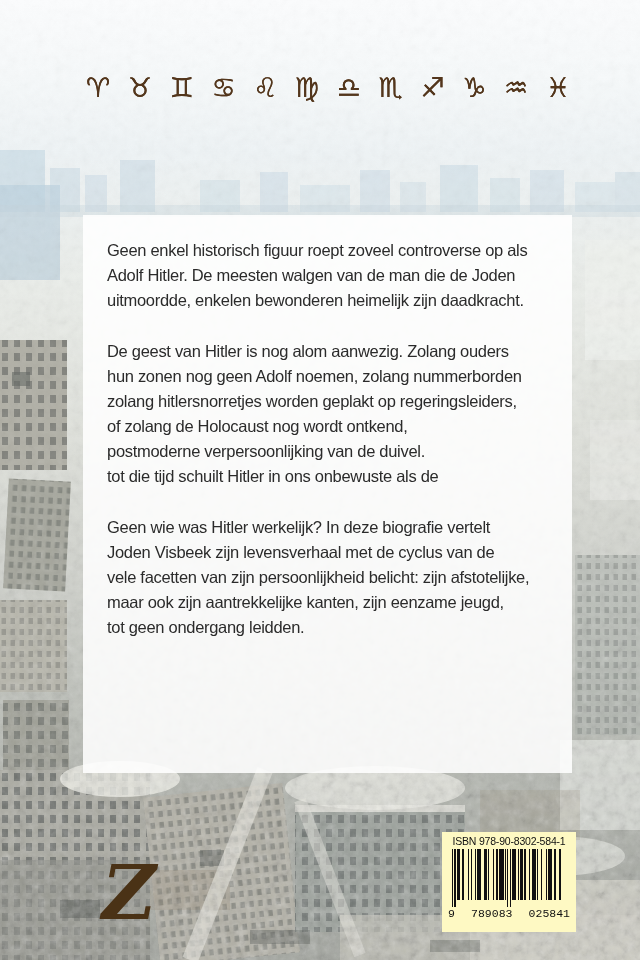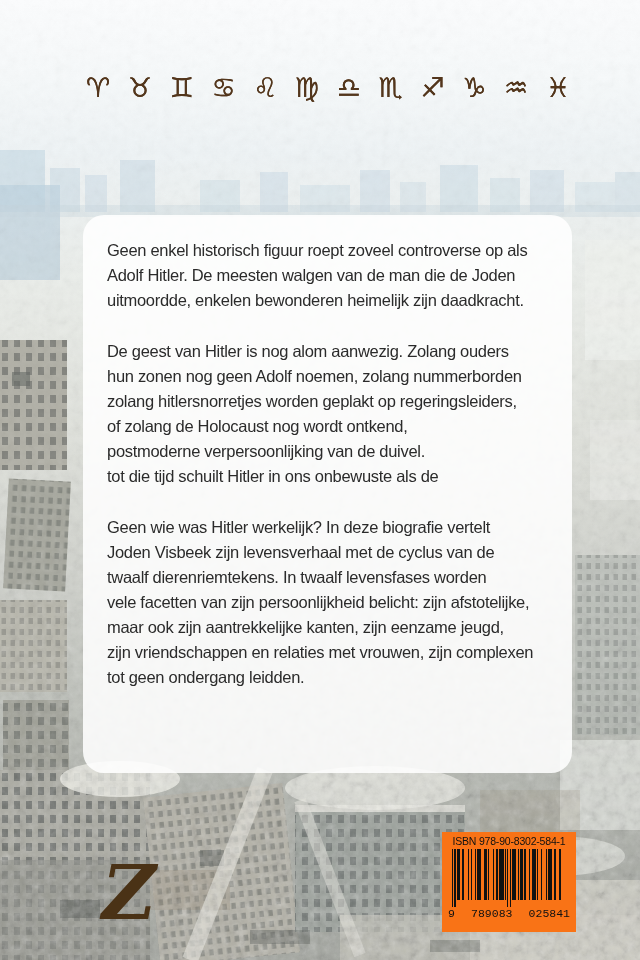--- a/index.html
+++ b/index.html
@@ -23,39 +23,38 @@
     font-size:27px;line-height:1;color:#53361c;
     text-shadow:0 0 0.6px #53361c;
   }
 
   
   .panel{
     position:absolute;left:83px;top:215px;width:489px;height:558px;
     background:rgba(255,255,255,0.87);
     box-sizing:border-box;padding:23px 12px 0 24px;
     z-index:2;
-    border-radius:21px;
   }
   .para{margin:0 0 26px 0;}
   .line{
     font-size:16.5px;line-height:25px;letter-spacing:-0.3px;
     color:#2b2b2b;white-space:nowrap;
   }
 
   
   .logo-z{
     position:absolute;left:102px;top:856px;z-index:3;
     font-family:"DejaVu Serif",serif;font-style:italic;font-weight:bold;
     font-size:74px;line-height:1;color:#4a3216;
   }
 
   
   .barcode-box{
     position:absolute;left:442px;top:832px;width:134px;height:100px;
-    background:#f97316;z-index:3;box-sizing:border-box;
+    background:#fef9c3;z-index:3;box-sizing:border-box;
     display:flex;flex-direction:column;align-items:center;padding-top:3px;
   }
   .isbn-label{
     font-size:10.5px;letter-spacing:-0.2px;color:#111;white-space:nowrap;
   }
   .ean-svg{display:block;margin-top:2px;}
   .ean-digits{
     width:126px;display:flex;justify-content:space-between;
     padding:0 2px;box-sizing:border-box;margin-top:1px;
     font-family:"Liberation Mono",monospace;
@@ -182,24 +181,22 @@
       <div class="line">De geest van Hitler is nog alom aanwezig. Zolang ouders</div>
       <div class="line">hun zonen nog geen Adolf noemen, zolang nummerborden</div>
       <div class="line">zolang hitlersnorretjes worden geplakt op regeringsleiders,</div>
       <div class="line">of zolang de Holocaust nog wordt ontkend,</div>
       <div class="line">postmoderne verpersoonlijking van de duivel.</div>
       <div class="line">tot die tijd schuilt Hitler in ons onbewuste als de</div>
     </div>
     <div class="para">
       <div class="line">Geen wie was Hitler werkelijk? In deze biografie vertelt</div>
       <div class="line">Joden Visbeek zijn levensverhaal met de cyclus van de</div>
-      <div class="line">twaalf dierenriemtekens. In twaalf levensfases worden</div>
       <div class="line">vele facetten van zijn persoonlijkheid belicht: zijn afstotelijke,</div>
       <div class="line">maar ook zijn aantrekkelijke kanten, zijn eenzame jeugd,</div>
-      <div class="line">zijn vriendschappen en relaties met vrouwen, zijn complexen</div>
       <div class="line">tot geen ondergang leidden.</div>
     </div>
   </div>
 
 <div class="logo-z">Z</div>
 
 <div class="barcode-box">
   <div class="isbn-label">ISBN 978-90-8302-584-1</div>
   <svg class="ean-svg" id="eanSvg" width="114" height="58" viewBox="0 0 95 58" preserveAspectRatio="none" shape-rendering="crispEdges" xmlns="http://www.w3.org/2000/svg">
       <rect x="0" y="0" width="1" height="58" fill="#111"></rect>

